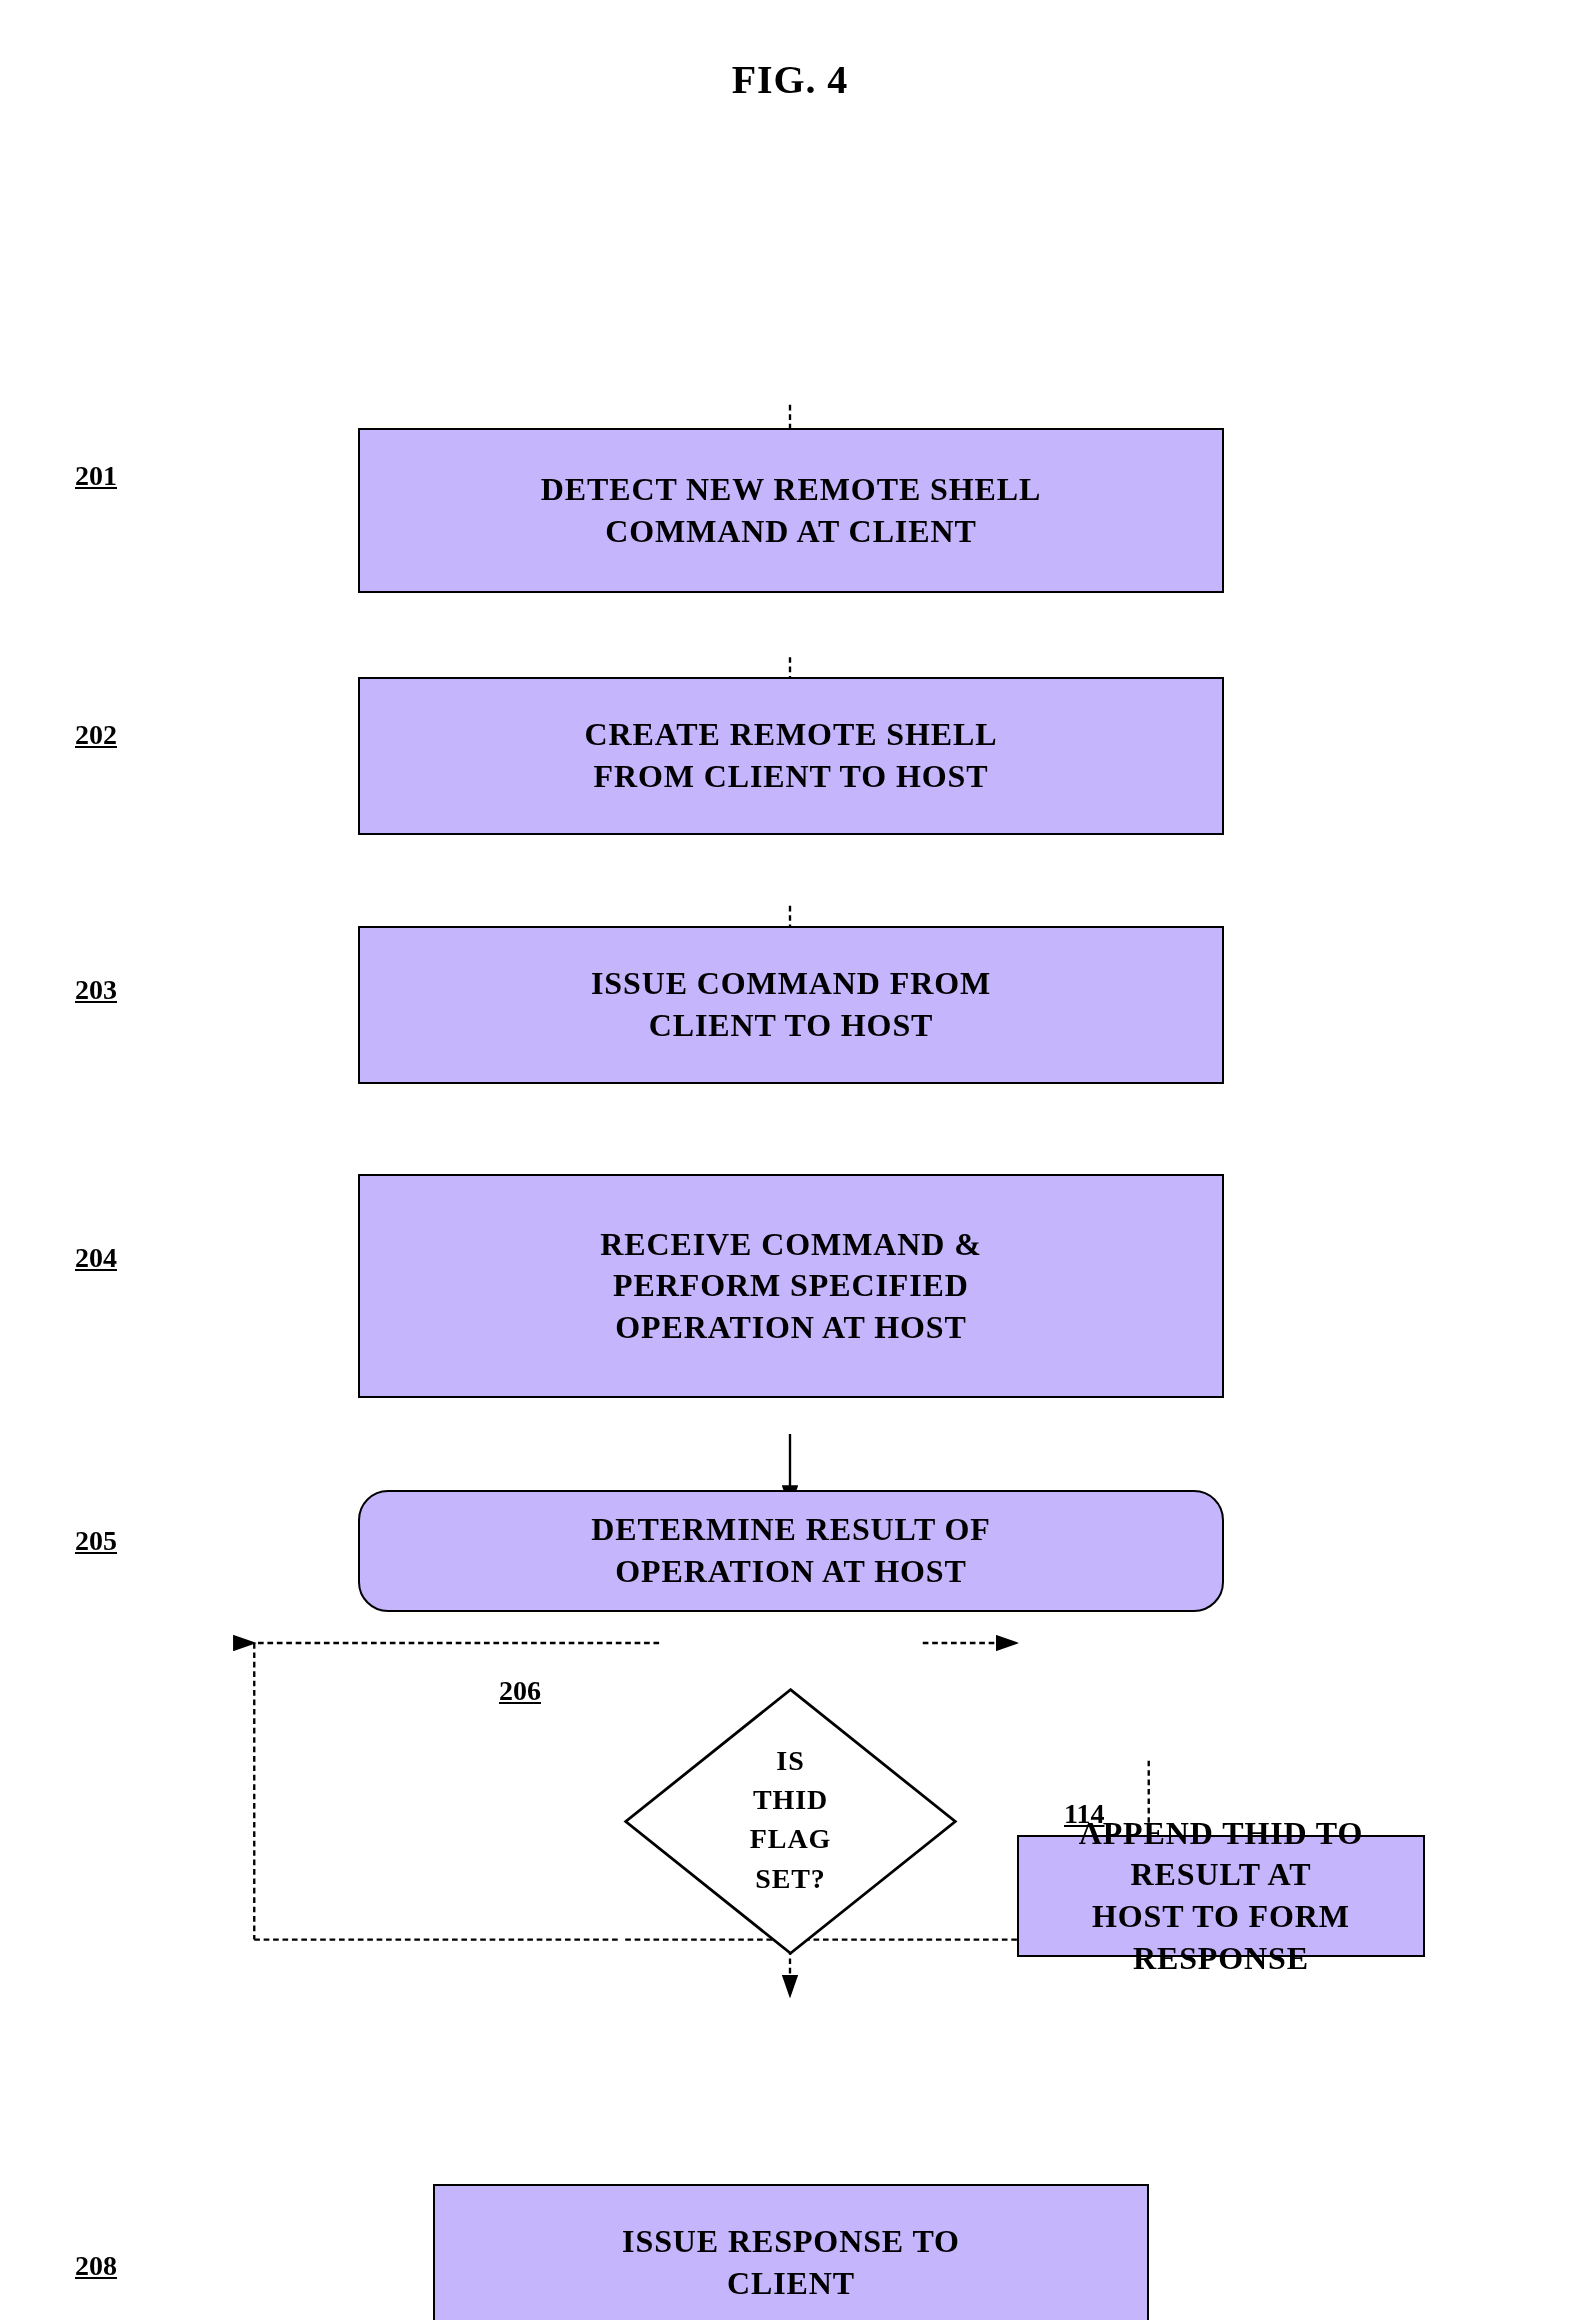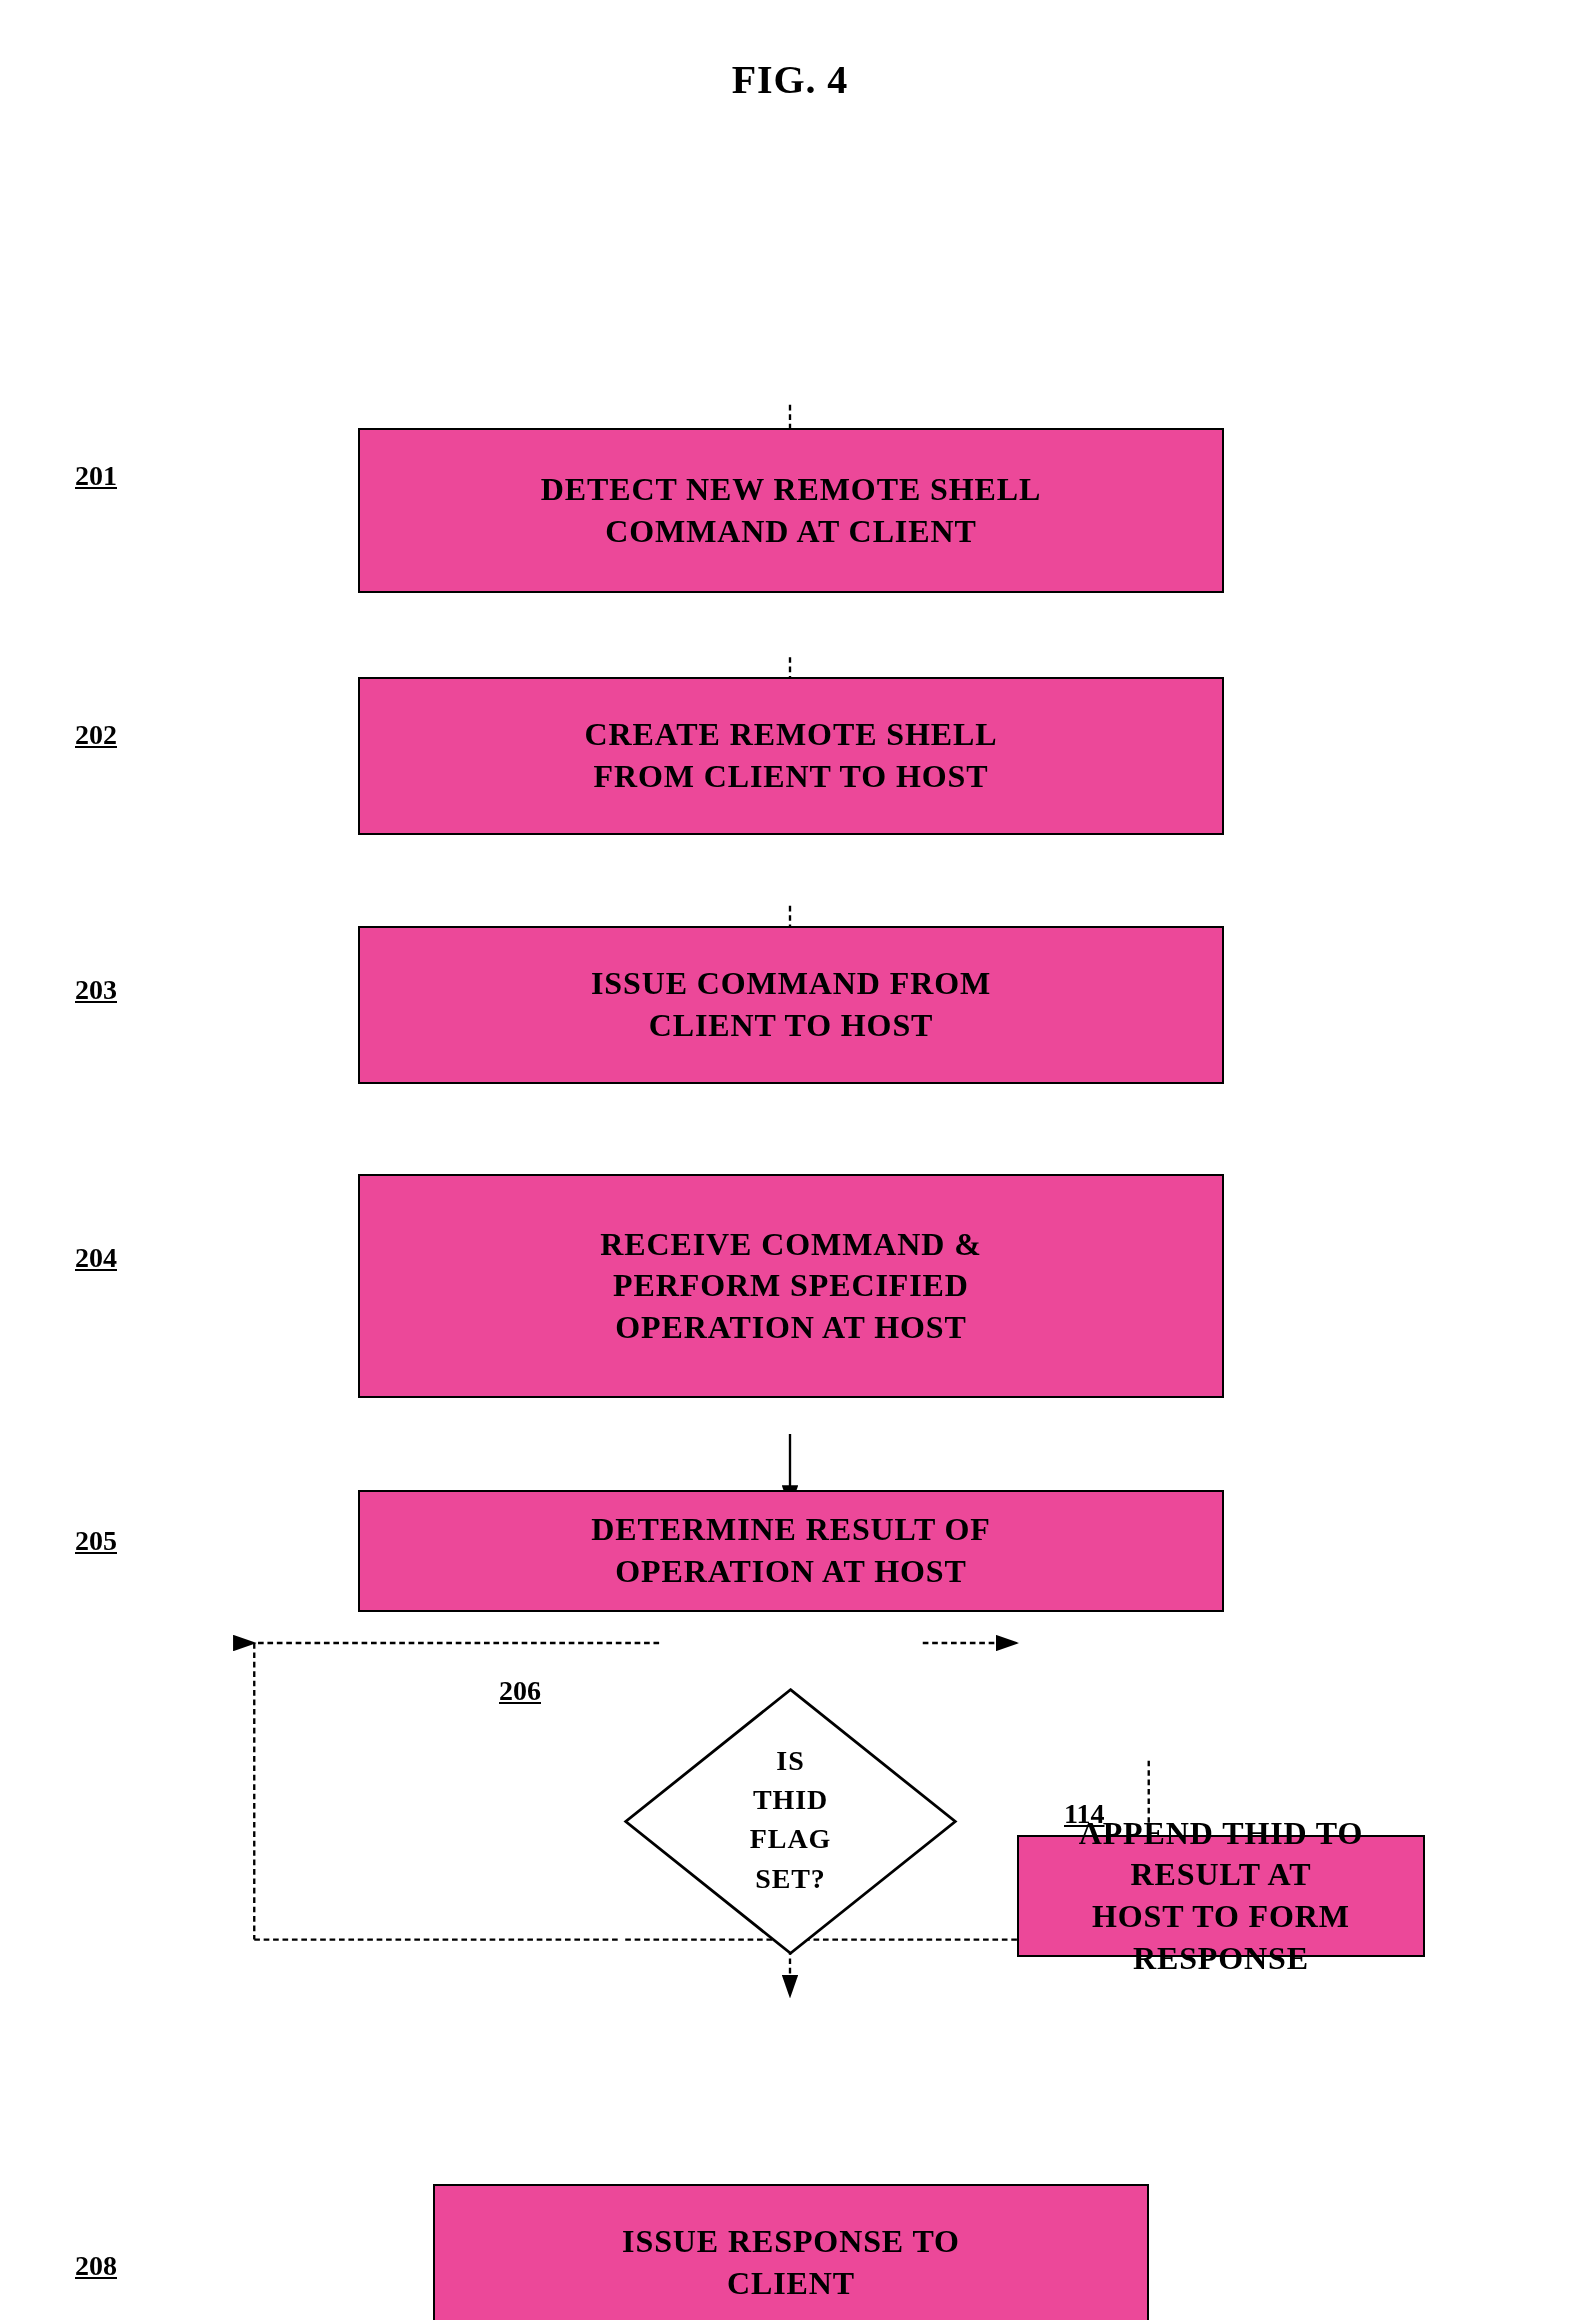--- a/index.html
+++ b/index.html
@@ -24,21 +24,21 @@
     .diagram-container {
       position: relative;
       width: 1580px;
       min-height: 2166px;
     }
 
     
     .flow-box {
       position: absolute;
       border: 2.8px solid #000;
-      background: #ec4899;
+      background: #c4b5fd;
       text-align: center;
       display: flex;
       align-items: center;
       justify-content: center;
       font-size: 32px;
       font-weight: bold;
       letter-spacing: 0.9px;
       line-height: 1.3;
     }
 
@@ -128,21 +128,21 @@
   <div class="ref-label" style="left:75px; top:796px;">203</div>
 
   <div class="flow-box" style="left:358px; top:748px; width:866px; height:158px;">ISSUE COMMAND FROM<br>CLIENT TO HOST</div>
 
   <div class="ref-label" style="left:75px; top:1064px;">204</div>
 
   <div class="flow-box" style="left:358px; top:996px; width:866px; height:224px;text-align:center;">RECEIVE COMMAND &amp;<br>PERFORM SPECIFIED<br>OPERATION AT HOST</div>
 
   <div class="ref-label" style="left:75px; top:1347px;">205</div>
 
-  <div class="flow-box" style="left:358px; top:1312px; width:866px; height:122px;">DETERMINE RESULT OF<br>OPERATION AT HOST</div>
+  <div class="flow-box" style="left:358px; top:1312px; width:866px; height:122px;border-radius:30px;">DETERMINE RESULT OF<br>OPERATION AT HOST</div>
 
   <div class="ref-label" style="left:499px; top:1497px;">206</div>
 
   <div class="diamond-container" style="left:621px; top:1507px; width:339px; height:273px;">
     <svg width="339" height="273" viewBox="0 0 360 290" xmlns="http://www.w3.org/2000/svg">
       <polygon points="180,5 355,145 180,285 5,145" fill="#fff" stroke="#000" stroke-width="3"></polygon>
     </svg>
     <div class="diamond-text" style="top:56px; left:0; width:339px;">IS<br>THID<br>FLAG<br>SET?</div>
   </div>
 

